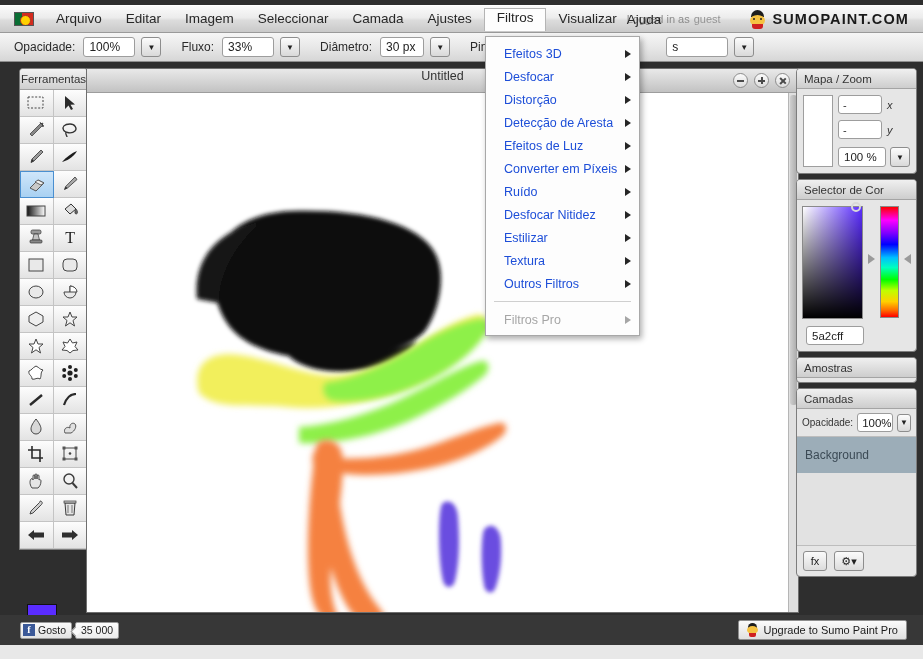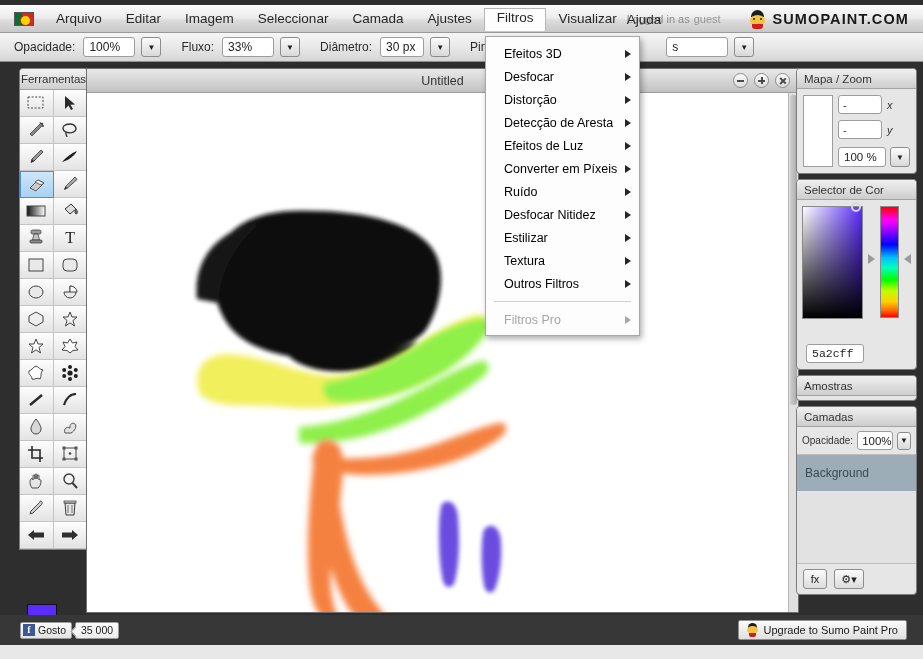--- a/index.html
+++ b/index.html
@@ -119,21 +119,21 @@
 
   
   .canvas-win {
     position: absolute; left: 86px; top: 6px; width: 713px; height: 545px;
     background: #d8d8d8; border: 1px solid #6f6f6f;
   }
   .canvas-title {
     height: 24px;
     background: linear-gradient(to bottom, #e9e9e9 0%, #d2d2d2 60%, #c2c2c2 100%);
     border-bottom: 1px solid #9d9d9d;
-    display: flex; align-items: center; justify-content: center; position: relative;
+    display: flex; justify-content: center; position: relative;
     font-size: 12.5px; color: #333;
   }
   .win-btns { position: absolute; right: 8px; top: 4px; display: flex; gap: 6px; }
   .win-btn {
     width: 15px; height: 15px; border-radius: 50%;
     border: 1px solid #8c8c8c;
     background: linear-gradient(to bottom, #fbfbfb, #dcdcdc);
     position: relative;
   }
   .win-btn::before, .win-btn::after {
@@ -200,21 +200,21 @@
   .hue-arrow-l, .hue-arrow-r { width: 0; height: 0; margin-top: 48px; }
   .hue-arrow-l { border-top: 5px solid transparent; border-bottom: 5px solid transparent; border-left: 7px solid #9a9a9a; }
   .hue-arrow-r { border-top: 5px solid transparent; border-bottom: 5px solid transparent; border-right: 7px solid #9a9a9a; }
   .hue-strip {
     width: 20px; height: 112px; border: 1px solid #8a8a8a;
     background: linear-gradient(to bottom,
       #ff0000 0%, #ff00ff 12%, #7b00ff 24%, #0000ff 34%,
       #00bfff 46%, #00ffbf 55%, #00ff00 66%, #bfff00 76%,
       #ffd000 86%, #ff6a00 94%, #ff0000 100%);
   }
-  .hex-row { margin-top: 25px; padding-left: 4px; font-family: Liberation Mono, monospace; }
+  .hex-row { margin-top: 7px; padding-left: 4px; }
   .hex-field {
     width: 58px; height: 19px; background: #fff; border: 1px solid #9d9d9d; border-radius: 3px;
     font-size: 11.5px; color: #222; display: flex; align-items: center; padding-left: 5px;
   }
   .lay-top {
     display: flex; align-items: center; gap: 4px; padding: 4px 5px;
     border-bottom: 1px solid #bdbdbd;
   }
   .lay-op-lbl { font-size: 10px; color: #333; }
   .lay-op-val {
@@ -241,21 +241,21 @@
 
   
   .dropdown {
     position: absolute; left: 485px; top: 36px; width: 155px;
     background: #fdfdfd; border: 1px solid #a8a8a8;
     box-shadow: 2px 3px 6px rgba(0,0,0,0.32);
     padding: 5px 0 4px 0; z-index: 50;
   }
   .dd-item {
     height: 23px; display: flex; align-items: center; position: relative;
-    padding-left: 18px; font-size: 12.5px; color: #000000; white-space: nowrap;
+    padding-left: 18px; font-size: 12.5px; color: #1d4ed8; white-space: nowrap;
   }
   .dd-item .arrow {
     position: absolute; right: 8px; top: 8px; width: 0; height: 0;
     border-top: 4px solid transparent; border-bottom: 4px solid transparent;
     border-left: 6px solid #262626;
   }
   .dd-item.disabled { color: #a6a6a6; }
   .dd-item.disabled .arrow { border-left-color: #a6a6a6; }
   .dd-sep { height: 1px; background: #cfcfcf; margin: 6px 8px; }
 

